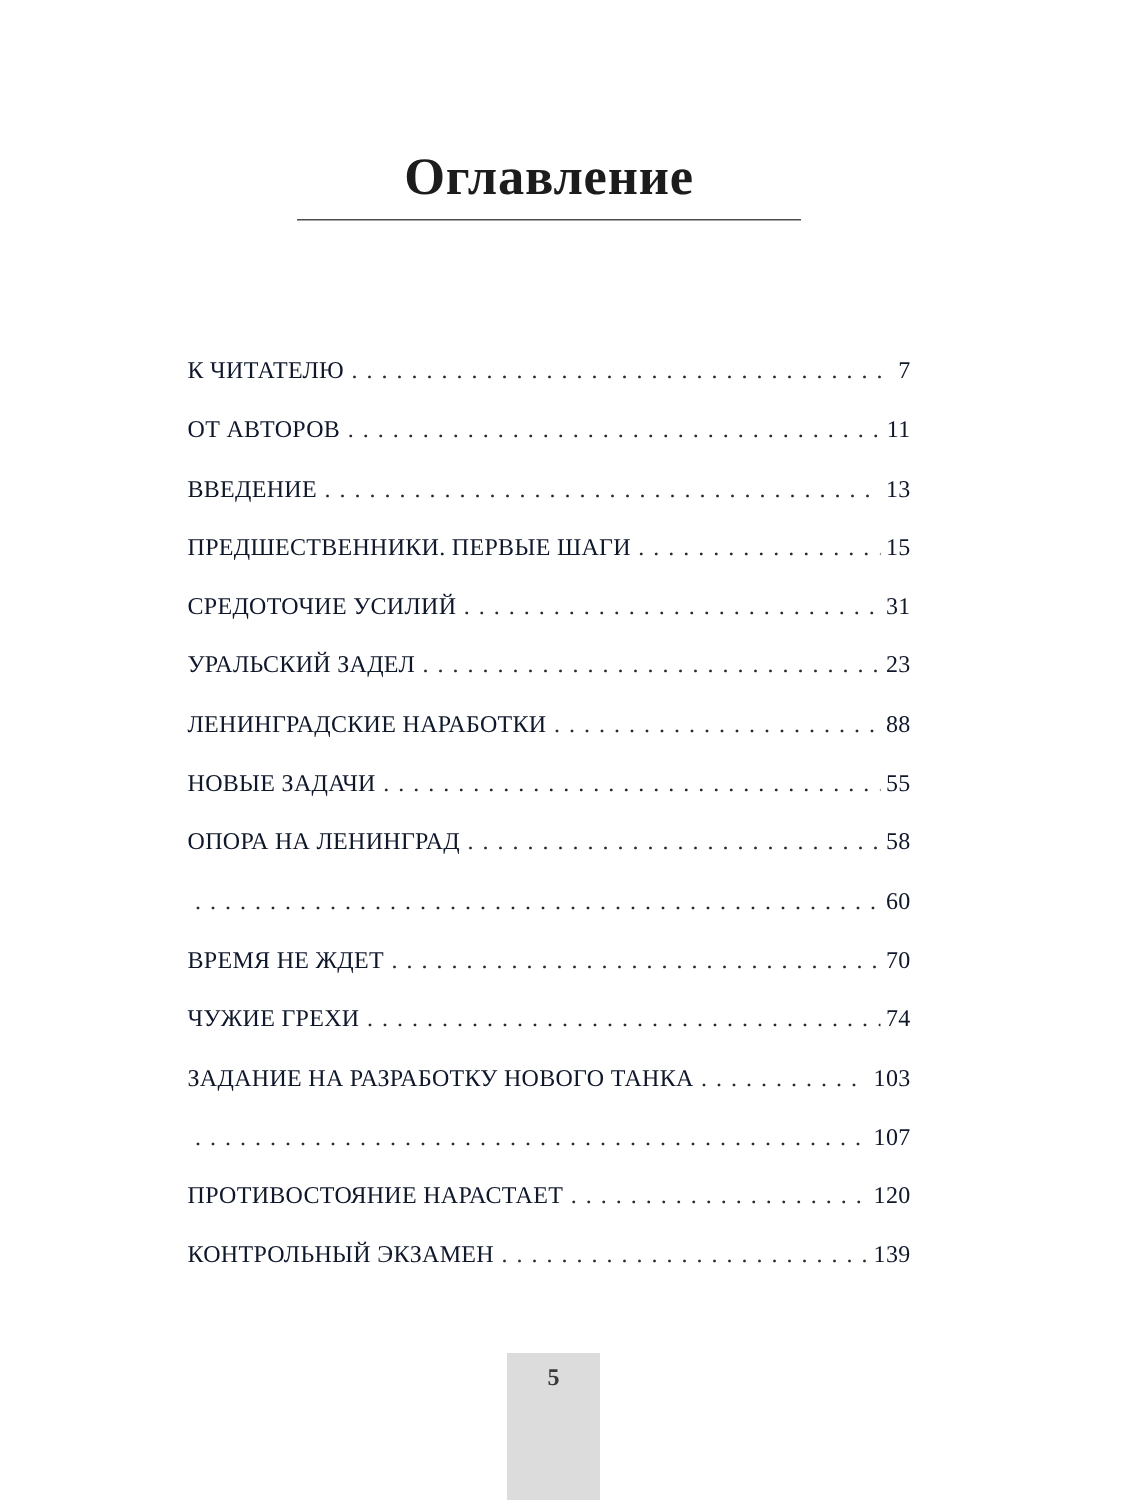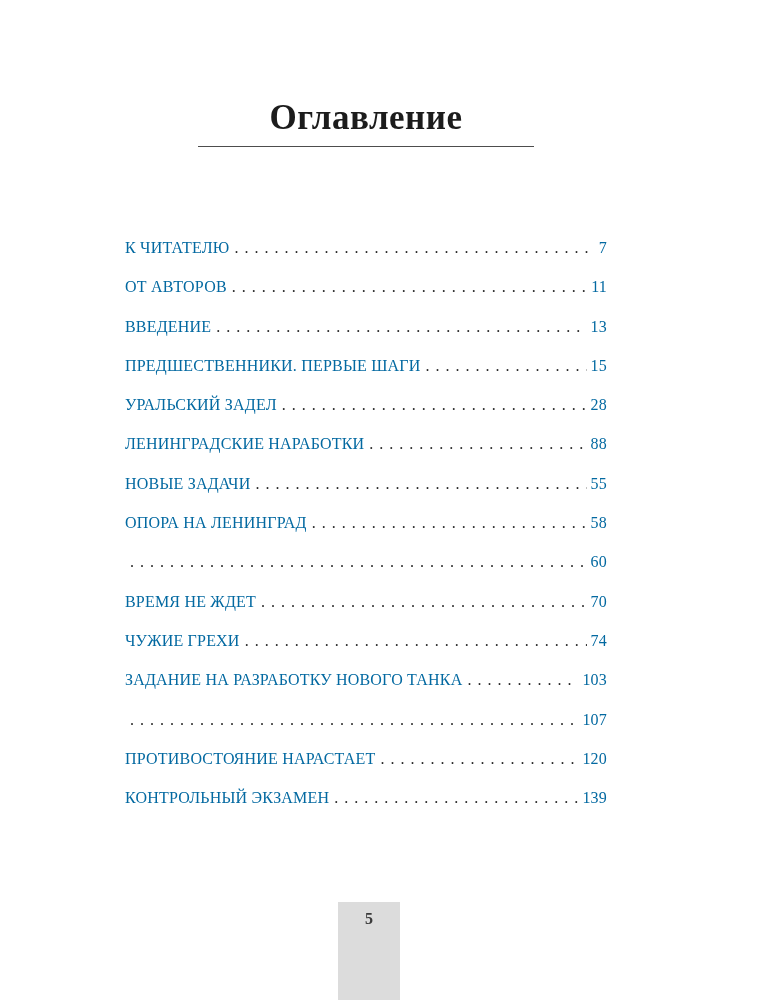--- a/index.html
+++ b/index.html
@@ -43,21 +43,21 @@
     left: 125px;
     width: 482px;
   }
   .toc-row {
     display: flex;
     align-items: baseline;
     font-size: 16px;
     line-height: 16px;
     margin-bottom: 23.3px;
     letter-spacing: 0.2px;
-    color: #0369a1;
+    color: #0f172a;
   }
   .toc-row:last-child {
     margin-bottom: 0;
     justify-content: center;
   }
   .toc-title {
     white-space: nowrap;
     flex: 0 0 auto;
   }
   .dots {
@@ -121,25 +121,30 @@
     <span class="dots"></span>
     <span class="toc-page">13</span>
   </div>
 
   <div class="toc-row">
     <span class="toc-title">ПРЕДШЕСТВЕННИКИ. ПЕРВЫЕ ШАГИ</span>
     <span class="dots"></span>
     <span class="toc-page">15</span>
   </div>
 
+  <div class="toc-row">
+    <span class="toc-title">СРЕДОТОЧИЕ УСИЛИЙ</span>
+    <span class="dots"></span>
+    <span class="toc-page">31</span>
+  </div>
 
   <div class="toc-row">
     <span class="toc-title">УРАЛЬСКИЙ ЗАДЕЛ</span>
     <span class="dots"></span>
-    <span class="toc-page">28</span>
+    <span class="toc-page">23</span>
   </div>
 
   <div class="toc-row">
     <span class="toc-title">ЛЕНИНГРАДСКИЕ НАРАБОТКИ</span>
     <span class="dots"></span>
     <span class="toc-page">88</span>
   </div>
 
   <div class="toc-row">
     <span class="toc-title">НОВЫЕ ЗАДАЧИ</span>

